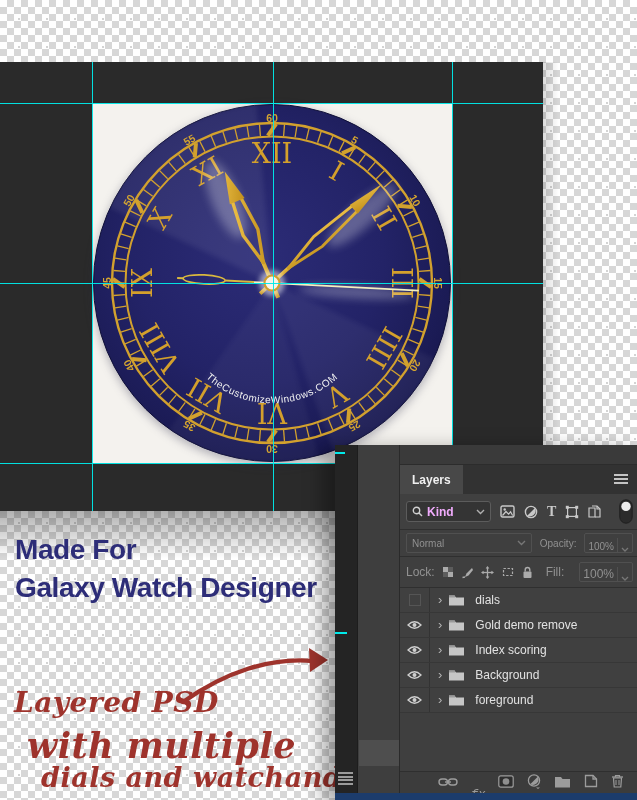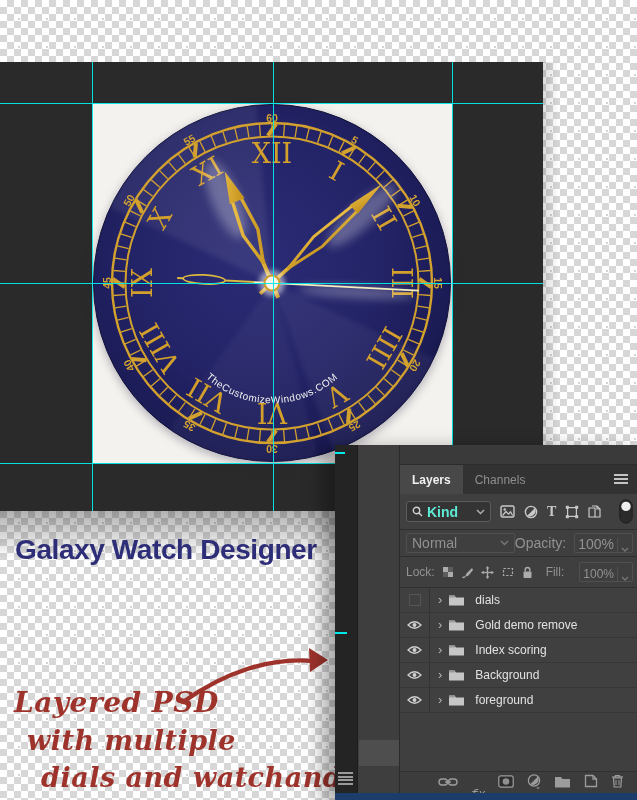--- a/index.html
+++ b/index.html
@@ -25,21 +25,21 @@
   .watch-svg{position:absolute;left:0;top:0;filter:drop-shadow(0 3px 5px rgba(40,40,70,.35));}
   .guide{position:absolute;background:#00e9e9;opacity:.95;}
   .gv{width:1px;top:0;height:449px;}
   .gh{height:1px;left:0;width:543px;}
   
   .madefor{position:absolute;left:15px;top:531px;color:#2d2d78;font-weight:700;
     font-size:28px;letter-spacing:-.4px;line-height:38px;}
   .annotation{position:absolute;color:#9e332c;font-family:"DejaVu Serif",serif;
     font-style:italic;font-weight:700;letter-spacing:.5px;}
   .ann1{left:14px;top:686px;font-size:28px;}
-  .ann2{left:27px;top:725px;font-size:27px;}
+  .ann2{left:27px;top:725px;font-size:35px;}
   .ann3{left:41px;top:762px;font-size:27px;}
   .arrow-svg{position:absolute;left:163px;top:636px;}
   
   .panel{position:absolute;left:335px;top:445px;width:302px;height:355px;background:#3f3f3f;
     box-shadow:-12px 4px 18px rgba(0,0,0,.35);}
   .strip-dark{position:absolute;left:0;top:0;width:22px;height:348px;background:#242424;}
   .tickc{position:absolute;left:0;height:2px;background:#00e9e9;}
   .strip-gray{position:absolute;left:22px;top:0;width:42px;height:348px;background:#3e3e3e;border-left:1px solid #1d1d1d;}
   .scroll-thumb{position:absolute;left:1px;top:295px;width:40px;height:26px;background:#4e4e4e;}
   .strip-menu{position:absolute;left:3px;top:327px;width:15px;height:13px;display:flex;
@@ -50,25 +50,25 @@
   .ptabs{height:29px;background:#323232;display:flex;align-items:stretch;position:relative;}
   .tab{padding:0 12px;display:flex;align-items:center;font-size:12px;}
   .tab.active{background:#484848;color:#f0f0f0;font-weight:700;}
   .tab.inactive{color:#8e8e8e;}
   .ptabs .pmenu{position:absolute;right:9px;top:9px;width:14px;height:10px;display:flex;flex-direction:column;justify-content:space-between;}
   .pmenu i{display:block;height:1.6px;background:#c4c4c4;}
   .prow{box-sizing:border-box;border-bottom:1px solid #2f2f2f;display:flex;align-items:center;}
   .filter-row{height:36px;background:#404040;padding:0 4px 0 6px;gap:9px;}
   .combo{display:flex;align-items:center;background:#343434;border:1px solid #5c5c5c;border-radius:3px;
     height:21px;box-sizing:border-box;padding:0 5px;gap:4px;}
-  .combo .lbl{color:#5eead4;font-size:14px;font-weight:700;}
+  .combo .lbl{color:#f0abfc;font-size:12px;font-weight:700;}
   .kind-combo{width:85px;}
   .chev-down{margin-left:auto;}
   .ficon{color:#c9c9c9;display:flex;align-items:center;}
-  .blend-row{height:27px;padding:0 4px 0 6px;font-size:14px;color:#919191;}
+  .blend-row{height:27px;padding:0 4px 0 6px;font-size:10px;color:#919191;}
   .select{display:flex;align-items:center;border:1px solid #505050;border-radius:2px;height:20px;
     box-sizing:border-box;padding:0 5px;color:#919191;}
   .blend-select{width:126px;}
   .valbox{display:flex;align-items:flex-end;border:1px solid #505050;border-radius:2px;height:20px;
     box-sizing:border-box;padding:0 3px;color:#919191;margin-left:8px;}
   .valbox .sep{width:1px;height:14px;background:#505050;margin:0 3px;}
   .opacity-label{margin-left:auto;}
   .lock-row{height:31px;padding:0 4px 0 6px;font-size:12px;color:#919191;gap:7px;}
   .lkicon{color:#ababab;display:flex;align-items:center;}
   .fill-label{margin-left:auto;}
@@ -276,20 +276,21 @@
     <div class="guide gv" style="left:273px"></div>
     <div class="guide gv" style="left:452px"></div>
     <div class="guide gh" style="top:41px"></div>
     <div class="guide gh" style="top:221px"></div>
     <div class="guide gh" style="top:401px"></div>
   </div>
   <div class="shadow-below-doc"></div>
   <div class="shadow-right-doc"></div>
 
   <div class="madefor">
+    <div>Made For</div>
     <div>Galaxy Watch Designer</div>
   </div>
 
   <div class="annotation ann1">Layered PSD</div>
   <div class="annotation ann2">with multiple</div>
   <div class="annotation ann3">dials and watchands</div>
 
   <svg class="arrow-svg" width="178" height="78" viewBox="0 0 178 78">
     <path d="M 20 66 C 62 36 108 21 150 25" fill="none" stroke="#9e332c" stroke-width="4.4" stroke-linecap="round"></path>
     <polygon points="146,12 165,24 147,36" fill="#9e332c"></polygon>
@@ -306,21 +307,20 @@
           <i></i>
         </div>
     </div>
     <div class="strip-gray">
       <div class="scroll-thumb"></div>
     </div>
     <div class="pmain">
       <div class="phead"></div>
       <div class="ptabs">
         <div class="tab active">Layers</div>
-        <div class="tab inactive">Channels</div>
         <div class="pmenu">
             <i></i>
             <i></i>
             <i></i>
           </div>
       </div>
       <div class="prow filter-row">
         <div class="combo kind-combo">
           <svg width="11" height="11" viewBox="0 0 11 11">
               <circle cx="4.5" cy="4.5" r="3.2" fill="none" stroke="#d0d0d0" stroke-width="1.4"></circle>

